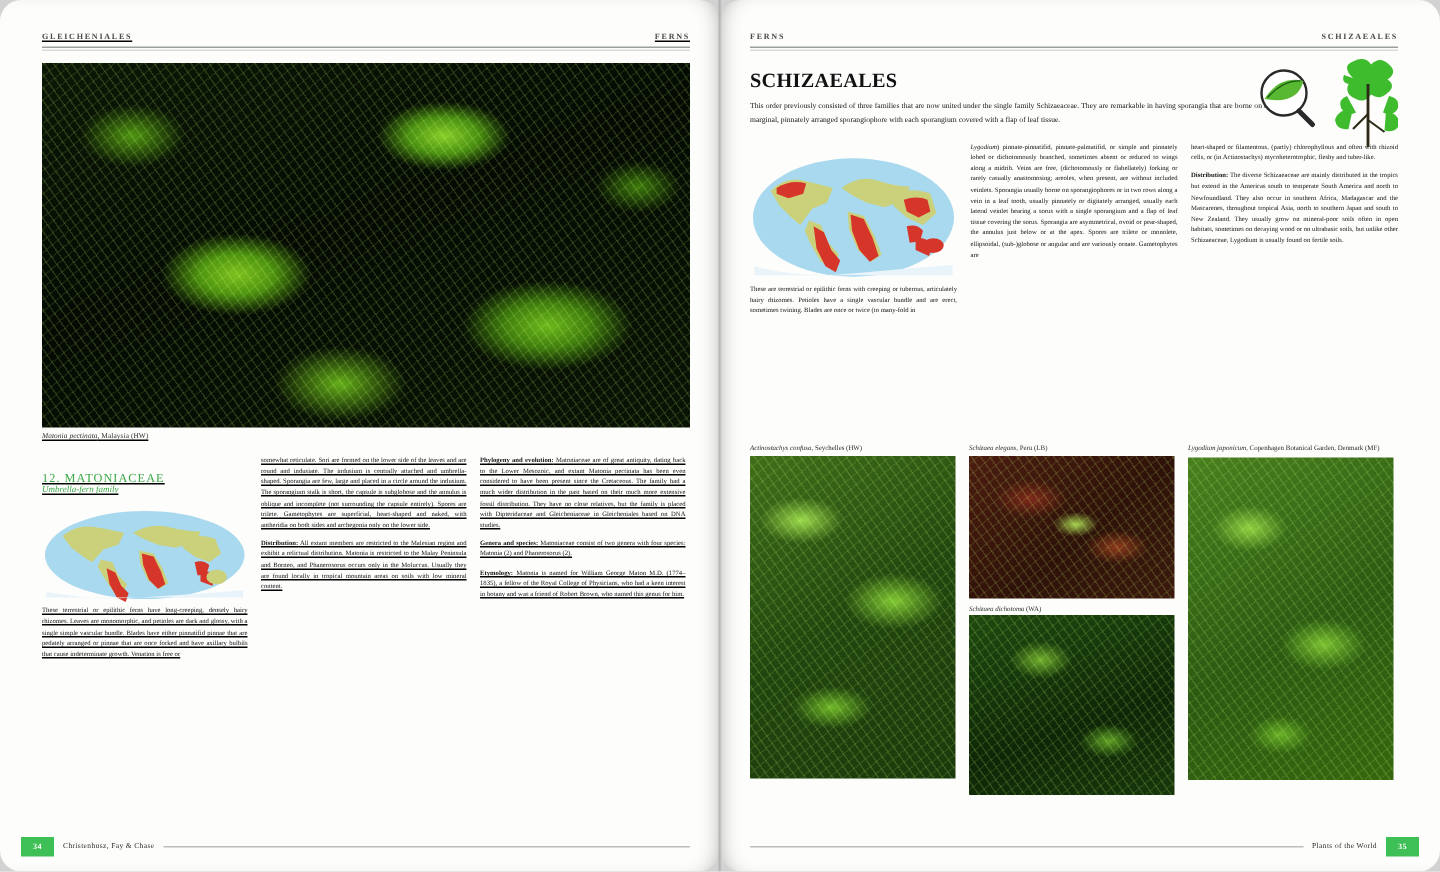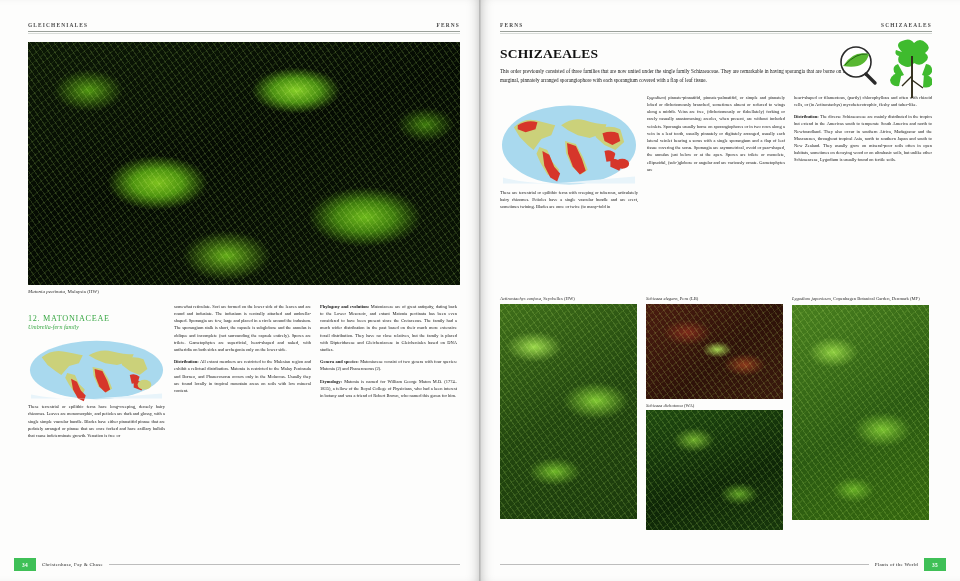--- a/index.html
+++ b/index.html
@@ -12,22 +12,23 @@
   .spread{
     position:relative;width:960px;height:581px;
     display:flex;background:#d2d2d2;
   }
   .page{
     position:relative;
     width:548px;height:581px;
     background:#fdfdfc;
     box-sizing:border-box;
     overflow:hidden;
-  }
-  .page.left{ padding:22px 20px 0 28px; box-shadow: inset -9px 0 14px -10px rgba(0,0,0,.35);}
+    border-radius:14px;
+  }
+  .page.left{ padding:22px 20px 0 28px; box-shadow: inset -9px 0 14px -10px rgba(0,0,0,.35); text-decoration: underline;}
   .page.right{ padding:22px 28px 0 20px; box-shadow: inset 9px 0 14px -10px rgba(0,0,0,.35);}
 
   
   .runhead{
     display:flex;justify-content:space-between;align-items:flex-end;
     font-size:5.4px;letter-spacing:1.15px;color:#4a4a4a;
     text-transform:uppercase;font-weight:bold;
     padding-bottom:3px;
     border-bottom:1.1px solid #9aa09a;
     margin-bottom:0px;

